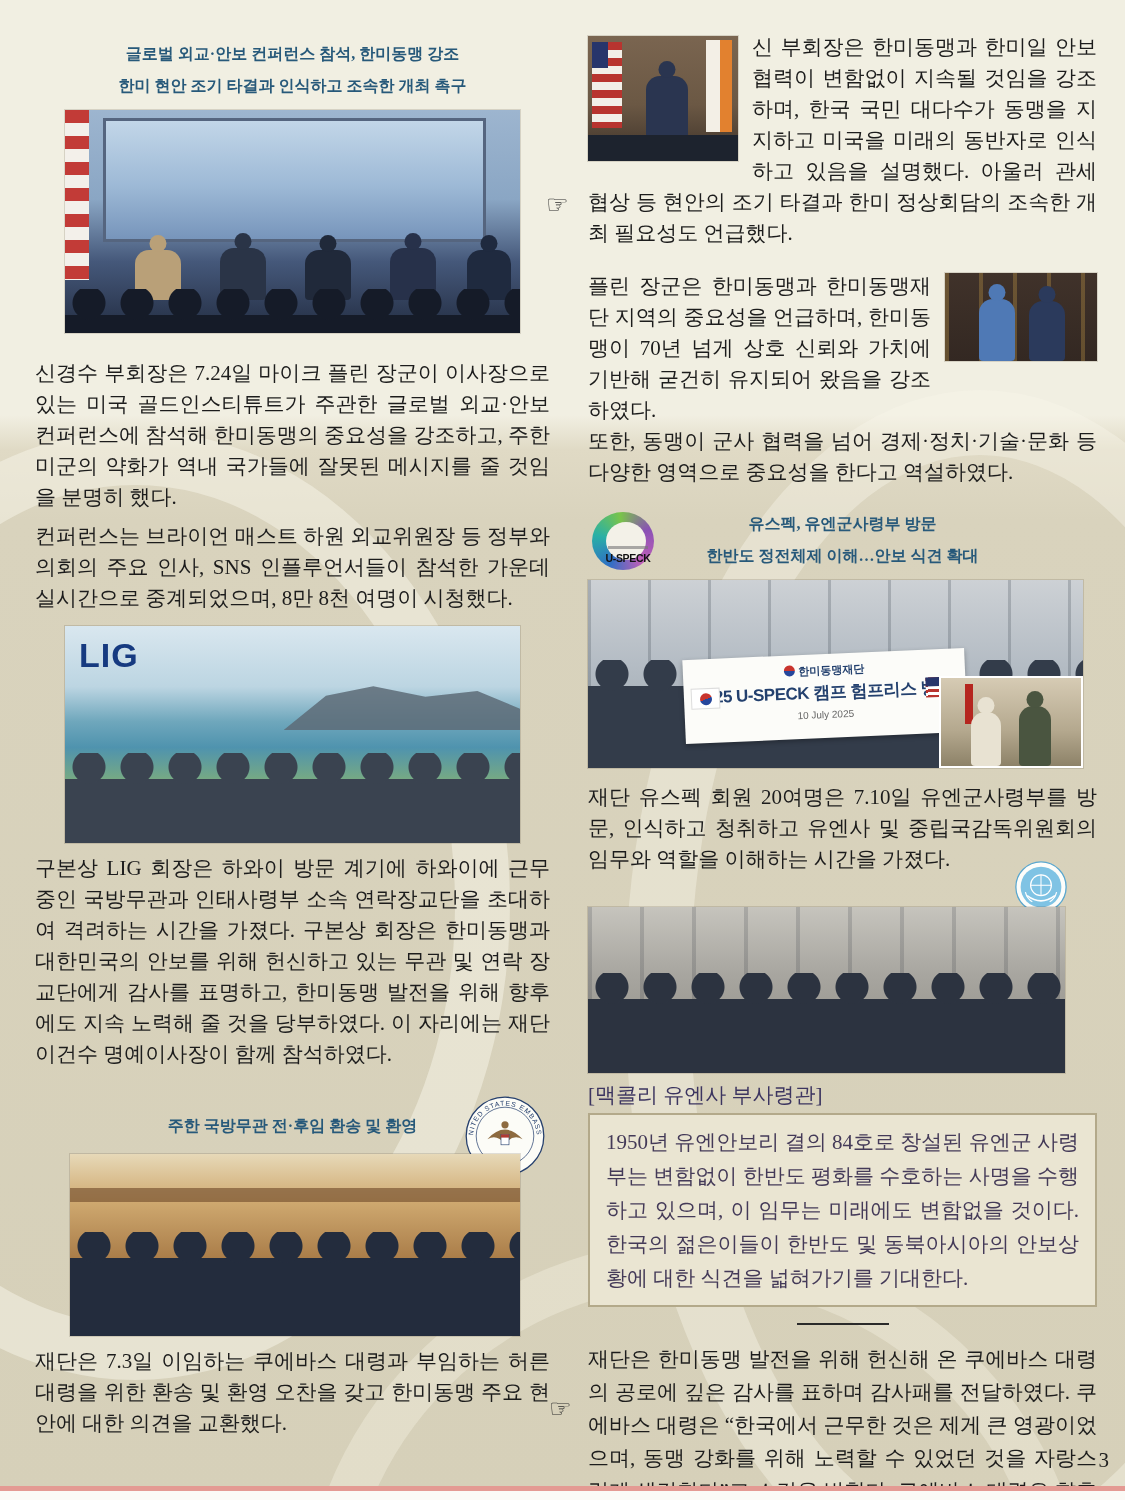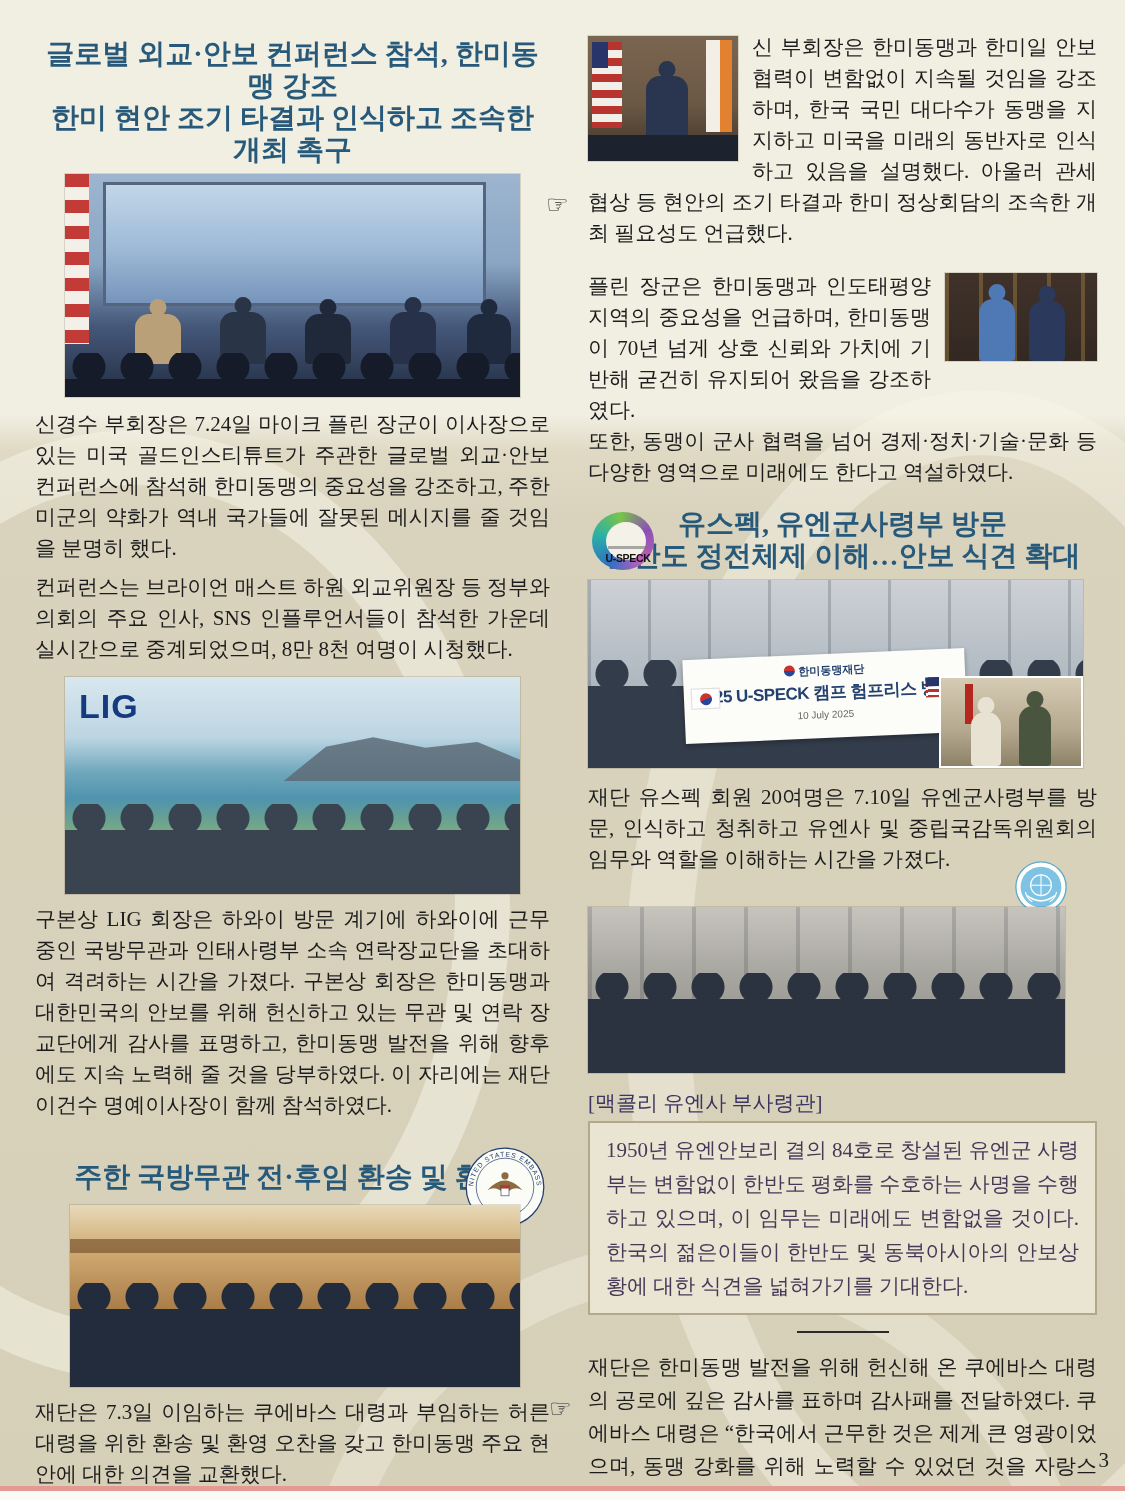--- a/index.html
+++ b/index.html
@@ -9,21 +9,21 @@
   
   .wm{position:absolute;border-radius:50%;pointer-events:none;}
   .wm1{left:-240px;top:430px;width:640px;height:840px;border:55px solid rgba(248,245,233,.5);}
   .wm2{right:-210px;top:390px;width:580px;height:1080px;border:65px solid rgba(248,245,233,.42);}
   .wm3{left:300px;top:1240px;width:700px;height:700px;border:45px solid rgba(248,245,233,.35);}
 
   .col{position:absolute;z-index:2;}
   .col-left{left:35px;top:30px;width:515px;}
   .col-right{left:588px;top:32px;width:509px;}
 
-  .h-blue{font-size:28px;line-height:32px;font-weight:700;color:#27597a;text-align:center;}
+  .h-blue{font-size:16px;line-height:32px;font-weight:700;color:#27597a;text-align:center;}
   .p-body{font-size:21px;line-height:31px;text-align:justify;margin:0;}
   .para{font-size:21px;line-height:31px;text-align:justify;}
 
   .photo{position:relative;overflow:hidden;box-shadow:0 0 0 1px rgba(60,50,30,.15);}
 
   
   .photo1{width:455px;height:223px;margin:8px auto 0;
     background:linear-gradient(180deg,#9db5cf 0%,#8aa6c4 40%,#45587a 68%,#232d42 100%);}
   .photo1 .screen{position:absolute;left:38px;right:34px;top:8px;height:118px;border:3px solid #55657f;
     background:linear-gradient(180deg,#c2d6e8 0%,#9db9d6 55%,#7795bb 100%);}
@@ -105,21 +105,21 @@
   
   .uspeck-logo{position:absolute;left:4px;top:4px;width:62px;height:58px;border-radius:50%;
     background:conic-gradient(from 210deg,#2f6fc4,#29b0a6,#79c44a,#8a51b5,#c05fb8,#2f6fc4);}
   .uspeck-logo::before{content:"";position:absolute;left:14px;top:10px;width:40px;height:38px;border-radius:50%;
     background:#f3f1e8;}
   .uspeck-text{position:absolute;left:10px;top:20px;width:52px;text-align:center;
     font-family:"Liberation Sans",sans-serif;font-weight:800;font-size:10.5px;color:#111;letter-spacing:-.3px;margin-top:20px;}
   .uspeck-sub{position:absolute;left:16px;top:34px;width:40px;height:3px;background:#777;opacity:.6;}
 
   .headline-block{position:relative;margin-top:20px;}
-  .caption{margin-top:16px;font-size:21px;color:#3c3560;}
+  .caption{margin-top:8px;font-size:21px;color:#3c3560;}
   .quote-box{margin-top:4px;border:2px solid #b3a98a;background:#eae5d2;padding:10px 16px;
     font-size:21px;line-height:34px;text-align:justify;color:#443a58;}
   .divider{width:92px;height:0;border-top:2px solid #2a2a2a;margin:16px auto 0;}
   .pR4{margin-top:18px;font-size:21px;line-height:33px;text-align:justify;}
 
   .pointer{position:absolute;z-index:3;font-size:25px;color:#2b2b2b;font-family:"DejaVu Sans",sans-serif;}
   .pointer1{left:546px;top:190px;}
   .pointer2{left:549px;top:1394px;}
 
   .footer-bar{position:absolute;left:0;right:0;top:1486px;height:5px;background:#e49a93;z-index:4;}
@@ -149,21 +149,21 @@
       <span class="flagstrip"></span>
       <span class="screen"></span>
       <span class="person" style="left:70px;top:140px;width:46px;height:50px;background:#b9a078;"></span>
       <span class="person" style="left:155px;top:138px;width:46px;height:52px;background:#2a3447;"></span>
       <span class="person" style="left:240px;top:140px;width:46px;height:50px;background:#20293a;"></span>
       <span class="person" style="left:325px;top:138px;width:46px;height:52px;background:#27314a;"></span>
       <span class="person" style="left:402px;top:140px;width:44px;height:50px;background:#1f2a3f;"></span>
       <span class="crowd" style="--c:#151b28;height:44px;"></span>
     </div>
 
-    <p class="p-body" style="margin-top:12px;">신경수 부회장은 7.24일 마이크 플린 장군이 이사장으로 있는 미국 골드인스티튜트가 주관한 글로벌  외교·안보 컨퍼런스에 참석해 한미동맹의 중요성을 강조하고, 주한미군의 약화가 역내 국가들에 잘못된 메시지를 줄 것임을 분명히 했다.</p>
+    <p class="p-body" style="margin-top:25px;">신경수 부회장은 7.24일 마이크 플린 장군이 이사장으로 있는 미국 골드인스티튜트가 주관한 글로벌  외교·안보 컨퍼런스에 참석해 한미동맹의 중요성을 강조하고, 주한미군의 약화가 역내 국가들에 잘못된 메시지를 줄 것임을 분명히 했다.</p>
     <p class="p-body" style="margin-top:8px;">컨퍼런스는 브라이언 매스트 하원 외교위원장 등 정부와 의회의 주요 인사, SNS 인플루언서들이 참석한 가운데 실시간으로 중계되었으며, 8만 8천 여명이 시청했다.</p>
 
 
     <div class="photo photo2">
       <span class="mountain"></span>
       <span class="lig">LIG</span>
       <span class="crowd" style="--c:#3a4350;height:90px;"></span>
     </div>
 
     <p class="p-body" style="margin-top:10px;">구본상 LIG 회장은 하와이 방문 계기에 하와이에 근무 중인 국방무관과 인태사령부 소속 연락장교단을 초대하여 격려하는 시간을 가졌다. 구본상 회장은 한미동맹과 대한민국의 안보를 위해 헌신하고 있는 무관 및 연락 장교단에게 감사를 표명하고, 한미동맹 발전을 위해 향후에도 지속 노력해 줄 것을 당부하였다. 이 자리에는 재단 이건수 명예이사장이 함께 참석하였다.</p>
@@ -207,23 +207,23 @@
         <span class="desk"></span>
       </div>
       <span>신 부회장은 한미동맹과 한미일 안보 협력이 변함없이 지속될 것임을 강조하며, 한국 국민 대다수가 동맹을 지지하고 미국을 미래의 동반자로 인식하고 있음을 설명했다. 아울러 관세 협상 등 현안의 조기 타결과 한미 정상회담의 조속한 개최 필요성도 언급했다.</span>
     </div>
 
     <div class="para clearfix" style="margin-top:22px;">
       <div class="photo photo5">
         <span class="person" style="left:34px;top:26px;width:36px;height:62px;background:#4f79b5;"></span>
         <span class="person" style="left:84px;top:28px;width:36px;height:60px;background:#2b3a5c;"></span>
       </div>
-      <span>플린 장군은 한미동맹과 인도태평양 지역의 중요성을 언급하며, 한미동맹이 70년 넘게 상호 신뢰와 가치에 기반해 굳건히 유지되어 왔음을 강조하였다.</span>
-    </div>
-    <div class="para">또한, 동맹이 군사 협력을 넘어 경제·정치·기술·문화 등 다양한 영역으로 미래에도 한다고 역설하였다.</div>
+      <span>플린 장군은 한미동맹과 한미동맹재단 지역의 중요성을 언급하며, 한미동맹이 70년 넘게 상호 신뢰와 가치에 기반해 굳건히 유지되어 왔음을 강조하였다.</span>
+    </div>
+    <div class="para">또한, 동맹이 군사 협력을 넘어 경제·정치·기술·문화 등 다양한 영역으로 중요성을 한다고 역설하였다.</div>
 
     <div class="headline-block">
       <div class="uspeck-logo">
         <span class="uspeck-text">U-SPECK</span>
         <span class="uspeck-sub"></span>
       </div>
       <div class="h-blue">
         <span style="display:block;">유스펙, 유엔군사령부 방문</span>
         <span style="display:block;">한반도 정전체제 이해…안보 식견 확대</span>
       </div>

